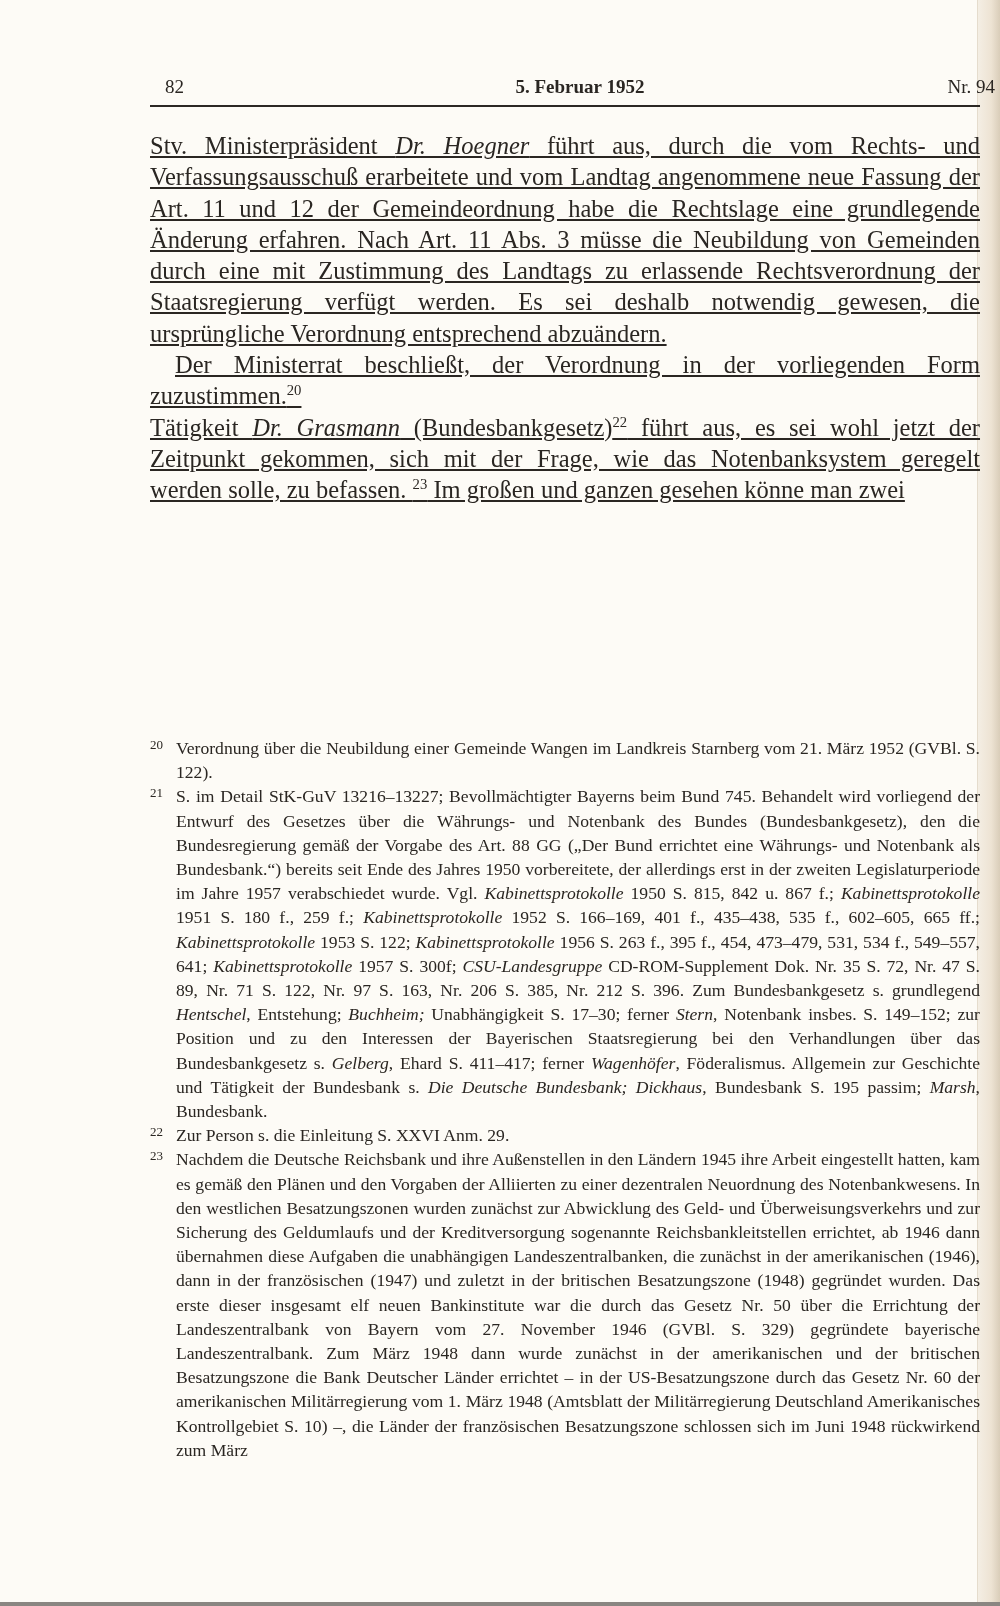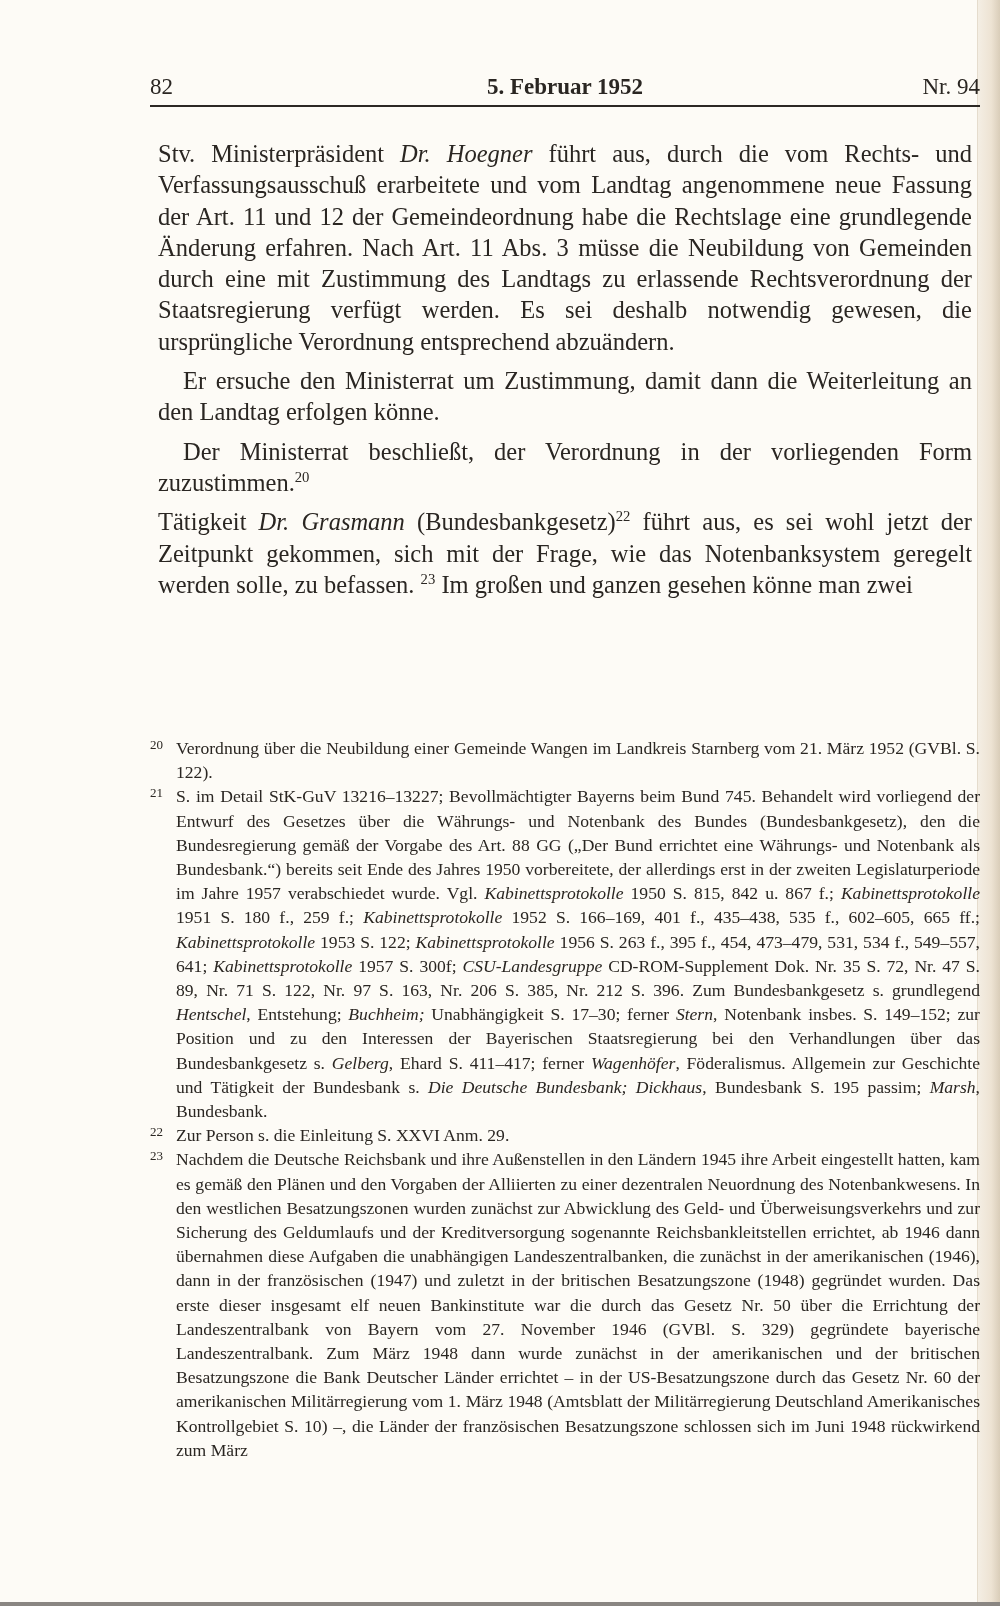--- a/index.html
+++ b/index.html
@@ -16,35 +16,35 @@
     border-left: 1px solid #e5dccd;
   }
   .bottom-strip {
     position: absolute; left: 0; bottom: 0; width: 1000px; height: 4px; background: #8a8682;
   }
   .page {
     position: absolute; left: 150px; top: 0; width: 830px;
     font-family: "Liberation Serif", "DejaVu Serif", serif;
   }
   .running-head {
-    position: absolute; top: 72px; left: 0; width: 830px; height: 30px;
-    font-size: 23px; line-height: 30px;
+    position: absolute; top: 72px; left: 15px; width: 830px; height: 30px;
+    font-size: 19px; line-height: 30px;
   }
   .rh-page { position: absolute; left: 0; top: 0; }
   .rh-date { position: absolute; left: 0; width: 830px; text-align: center; top: 0; font-weight: bold; }
   .rh-nr { position: absolute; right: 0; top: 0; }
   .head-rule {
     position: absolute; top: 105px; left: 0; width: 830px; height: 0;
     border-top: 2px solid #2c2824;
   }
   .body-text {
     position: absolute; top: 130px; left: 0; width: 830px;
     font-size: 24.5px; line-height: 31.3px; text-align: justify;
   }
-  .body-text p { margin: 8px; }
+  .body-text p { margin: 0; text-decoration: underline; }
   .body-text p.indent { text-indent: 25px; }
   .body-text p.heading { margin-top: 18px; font-style: italic; text-align: left; }
   sup { font-size: 60%; line-height: 0; vertical-align: super; }
   i { font-style: italic; }
   .footnotes {
     position: absolute; top: 736px; left: 0; width: 830px;
     font-size: 17.6px; line-height: 24.2px;
   }
   .fn { position: relative; padding-left: 26px; text-align: justify; margin: 0; }
   .fn-num {
@@ -60,21 +60,20 @@
 
   <div class="running-head">
     <span class="rh-page">82</span>
     <span class="rh-date">5. Februar 1952</span>
     <span class="rh-nr">Nr. 94</span>
   </div>
   <div class="head-rule"></div>
 
   <div class="body-text">
     <p><span>Stv. Ministerpräsident </span><i>Dr. Hoegner</i><span> führt aus, durch die vom Rechts- und Verfassungsausschuß erarbeitete und vom Landtag angenommene neue Fassung der Art. 11 und 12 der Gemeindeordnung habe die Rechtslage eine grundlegende Änderung erfahren. Nach Art. 11 Abs. 3 müsse die Neubildung von Gemeinden durch eine mit Zustimmung des Landtags zu erlassende Rechtsverordnung der Staatsregierung verfügt werden. Es sei deshalb notwendig gewesen, die ursprüngliche Verordnung entsprechend abzuändern.</span></p>
-    <p class="indent">Er ersuche den Ministerrat um Zustimmung, damit dann die Weiterleitung an den Landtag erfolgen könne.</p>
     <p class="indent"><span>Der Ministerrat beschließt, der Verordnung in der vorliegenden Form zuzustimmen.</span><sup>20</sup></p>
     <p><span>Tätigkeit </span><i>Dr. Grasmann</i><span> (Bundesbankgesetz)</span><sup>22</sup><span> führt aus, es sei wohl jetzt der Zeitpunkt gekommen, sich mit der Frage, wie das Notenbanksystem geregelt werden solle, zu befassen. </span><sup>23</sup><span> Im großen und ganzen gesehen könne man zwei</span></p>
   </div>
 
   <div class="footnotes">
     <p class="fn">
       <span class="fn-num">20</span>
       <span>Verordnung über die Neubildung einer Gemeinde Wangen im Landkreis Starnberg vom 21. März 1952 (GVBl. S. 122).</span>
     </p>
     <p class="fn">

